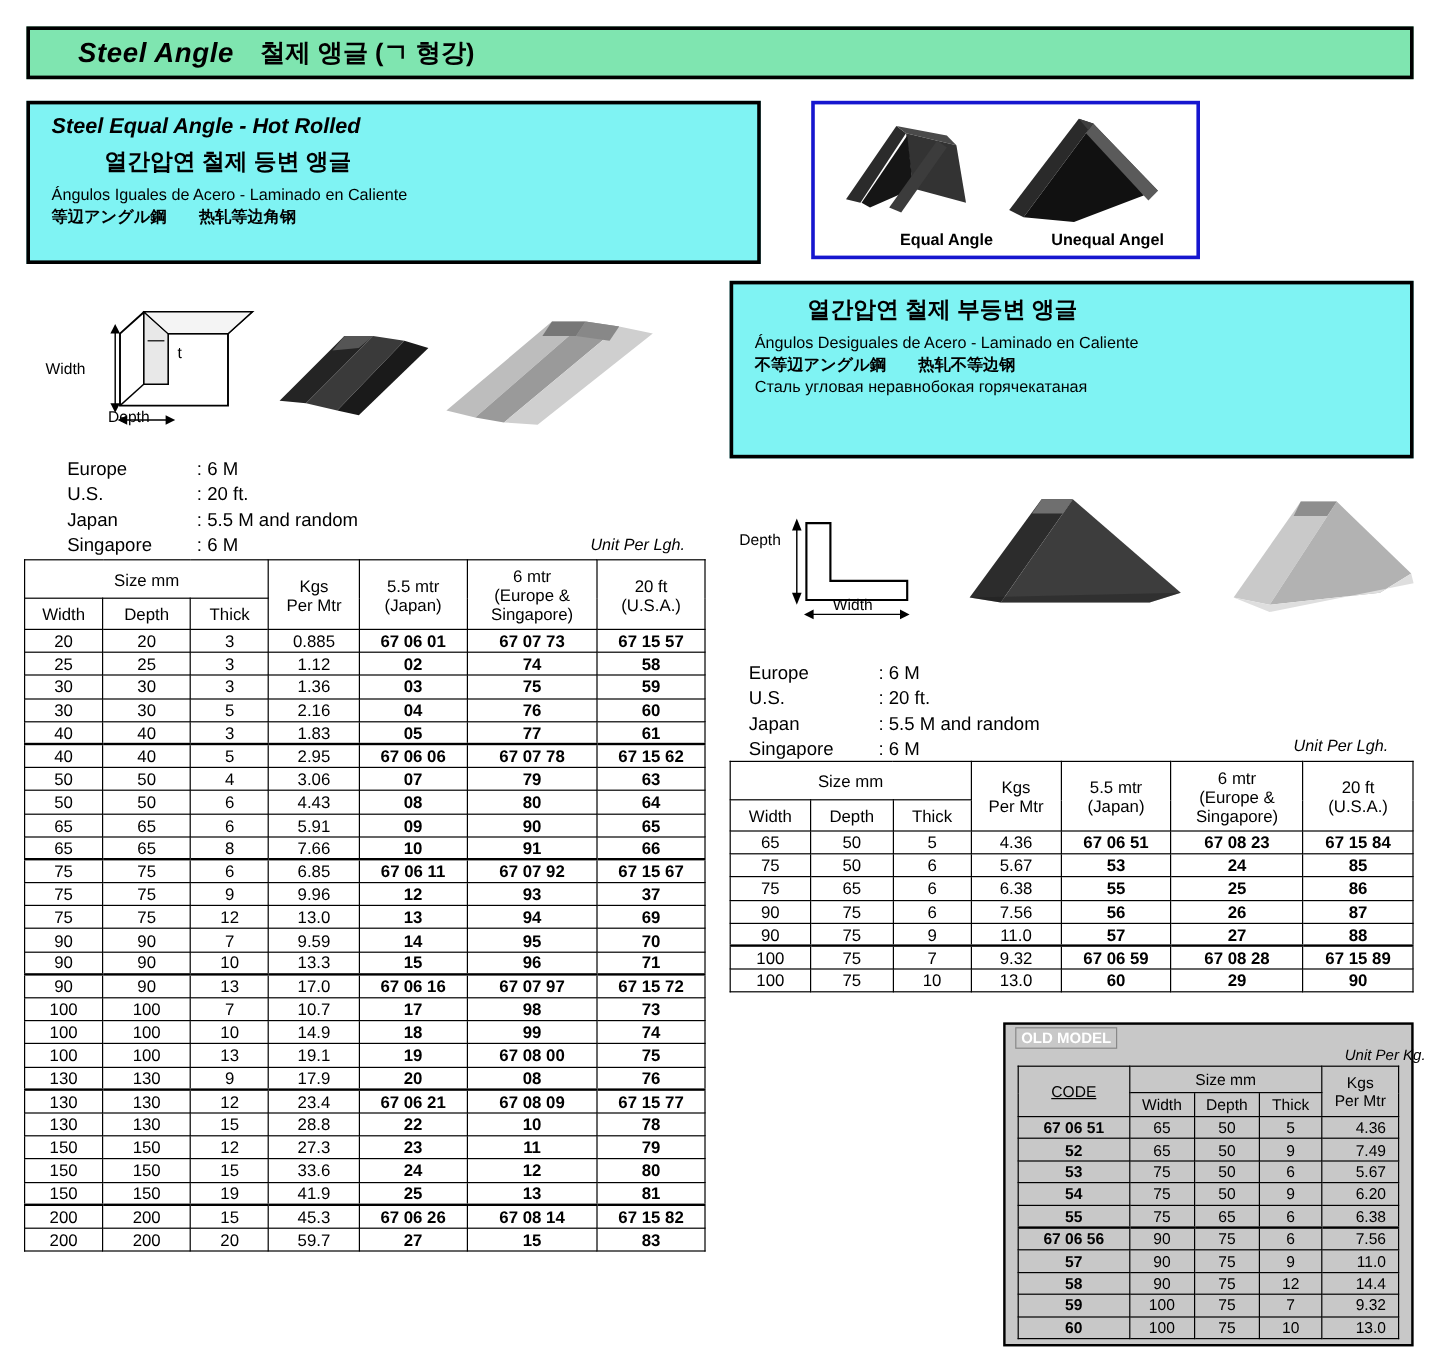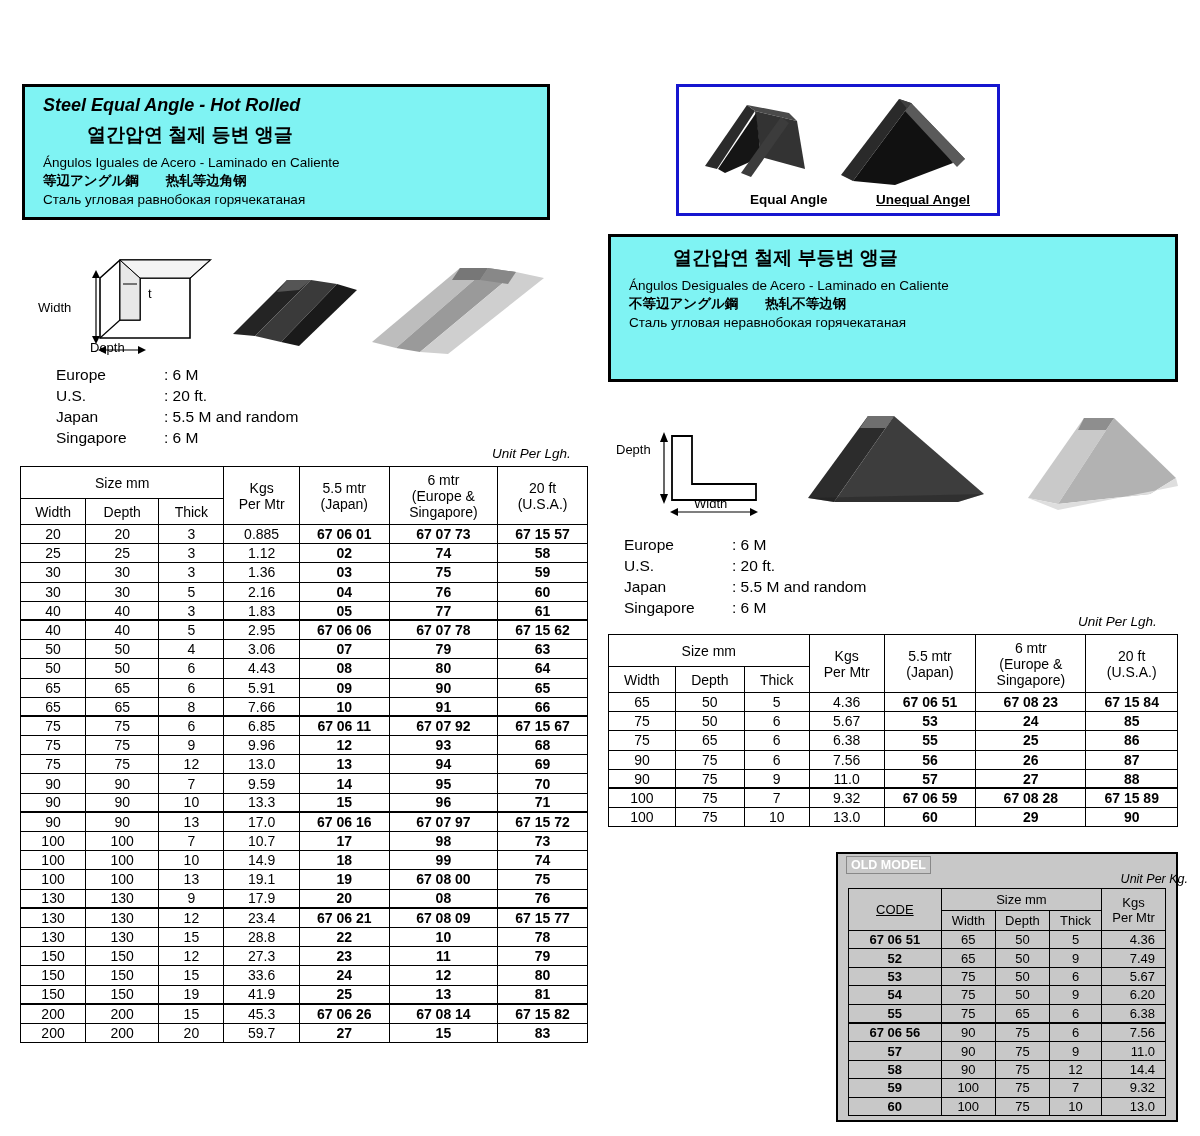--- a/index.html
+++ b/index.html
@@ -27,37 +27,37 @@
   .cyanbox{
     position:absolute;background:#7ff3f3;border:3px solid #000;box-sizing:border-box;
     padding:8px 12px 8px 18px;
   }
   .cyan-l1{font-style:italic;font-weight:bold;font-size:18px;margin-bottom:6px;}
   .cyan-l2{font-weight:bold;font-size:19px;margin-bottom:7px;margin-left:44px;}
   .cyan-l3{font-size:13.5px;margin-bottom:2px;}
   .cyan-l4{font-size:13.5px;margin-bottom:2px;font-weight:bold;}
   .cyan-l5{font-size:13.5px;}
 
-  #equal-title{left:22px;top:84px;width:528px;height:136px;}
+  #equal-title{left:22px;top:84px;width:612px;height:136px;}
   #unequal-title{left:608px;top:234px;width:570px;height:148px;}
 
   
   #photo-box{
     position:absolute;left:676px;top:84px;width:324px;height:132px;
     border:3px solid #1616cf;box-sizing:border-box;background:#fff;
   }
   .photo-cap{
     position:absolute;bottom:6px;font-size:13.5px;font-weight:bold;padding-left:45px;
   }
 
   
   .diagram-label{position:absolute;font-size:13px;}
 
   
-  .lengths{position:absolute;font-size:15.5px;line-height:21px;}
+  .lengths{position:absolute;font-size:15.5px;line-height:21px;margin-top:17px;}
   .lengths .row{display:flex;}
   .lengths .k{width:108px;}
   .lengths .v{}
 
   .unit-per{position:absolute;font-size:13.5px;font-style:italic;}
 
   
   table.spec{
     position:absolute;border-collapse:collapse;background:#fff;
   }
@@ -91,48 +91,51 @@
   table.old td.num{text-align:right;padding-right:10px;}
 
   
   .angle-photo{position:absolute;}
 </style>
 </head>
 <body>
 
 <div class="page">
 
+  <div class="header-bar">
+    <span class="header-title">Steel Angle</span>
+    <span class="header-sub">철제 앵글 (ㄱ 형강)</span>
+  </div>
 
   <div class="cyanbox" id="equal-title">
     <div class="cyan-l1">Steel Equal Angle - Hot Rolled</div>
     <div class="cyan-l2">열간압연 철제 등변 앵글</div>
     <div class="cyan-l3">Ángulos Iguales de Acero - Laminado en Caliente</div>
     <div class="cyan-l4">等辺アングル鋼　　热轧等边角钢</div>
-    <div class="cyan-l5">Сталь угловая равнобокая горячекатаная</div>
   </div>
 
   <div id="photo-box">
 
     <svg width="140" height="95" style="position:absolute;left:6px;top:4px;">
       <polygon points="20,75 62,14 70,20 32,78" fill="#2b2b2b"></polygon>
       <polygon points="70,20 62,14 104,22 112,30" fill="#4a4a4a"></polygon>
       <polygon points="32,78 70,20 112,30 118,76" fill="#1d1d1d" opacity="0.0"></polygon>
       <polygon points="70,20 112,30 120,78 76,66" fill="#333"></polygon>
       <polygon points="33,78 71,22 76,66 40,82" fill="#151515"></polygon>
       <polygon points="56,82 96,26 104,32 66,86" fill="#3c3c3c"></polygon>
     </svg>
 
     <svg width="150" height="98" style="position:absolute;left:146px;top:2px;">
       <polygon points="16,86 74,10 86,14 28,92" fill="#2a2a2a"></polygon>
       <polygon points="74,10 86,14 140,70 128,74" fill="#3f3f3f"></polygon>
       <polygon points="28,92 86,14 128,74 70,96" fill="#111"></polygon>
       <polygon points="86,14 140,70 132,78 80,22" fill="#5a5a5a"></polygon>
     </svg>
     <span class="photo-cap" style="left:26px;">Equal Angle</span>
-    <span class="photo-cap" style="left:152px;text-decoration:underline;">Unequal Angel</span>
+    <span class="photo-cap" style="left:152px;">Unequal Angel</span>
   </div>
 
   <div class="cyanbox" id="unequal-title">
     <div class="cyan-l2">열간압연 철제 부등변 앵글</div>
     <div class="cyan-l3">Ángulos Desiguales de Acero - Laminado en Caliente</div>
     <div class="cyan-l4">不等辺アングル鋼　　热轧不等边钢</div>
     <div class="cyan-l5">Сталь угловая неравнобокая горячекатаная</div>
   </div>
 
   <svg style="position:absolute;left:30px;top:250px;" width="200" height="110">
@@ -319,21 +322,21 @@
           <td class="code grp">67 07 92</td>
           <td class="code grp">67 15 67</td>
         </tr>
         <tr>
           <td>75</td>
           <td>75</td>
           <td>9</td>
           <td>9.96</td>
           <td class="code">12</td>
           <td class="code">93</td>
-          <td class="code">68</td>
+          <td class="code">37</td>
         </tr>
         <tr>
           <td>75</td>
           <td>75</td>
           <td>12</td>
           <td>13.0</td>
           <td class="code">13</td>
           <td class="code">94</td>
           <td class="code">69</td>
         </tr>

